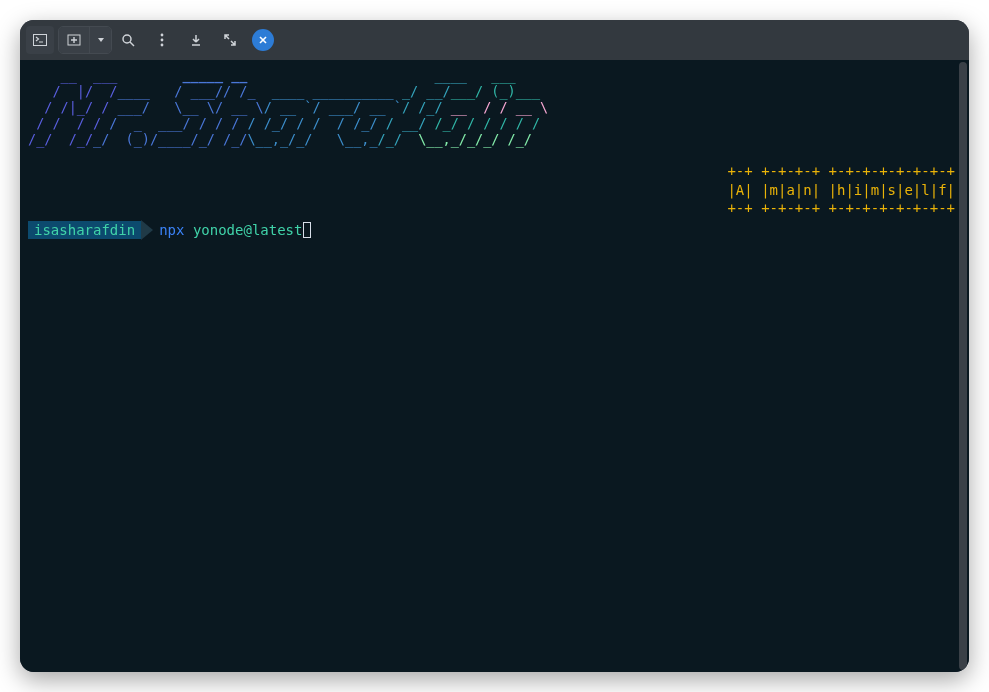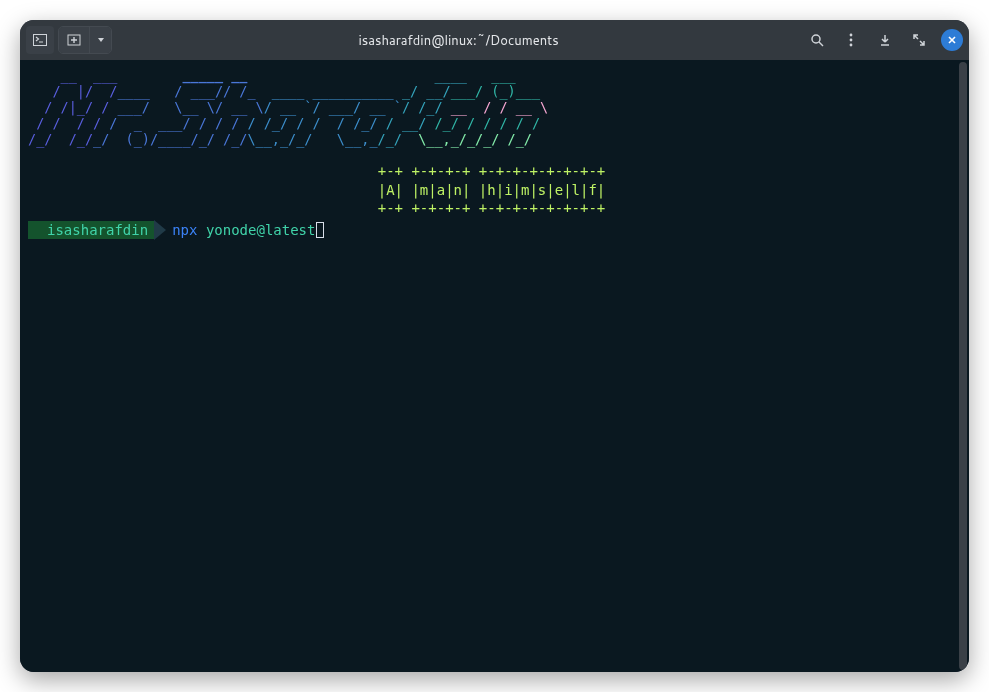--- a/index.html
+++ b/index.html
@@ -92,28 +92,28 @@
     border-radius: 4px;
   }
 
   pre.banner { margin: 0; white-space: pre; letter-spacing: 0px; font-size:13.5px; line-height:1.18; }
   .l1 .seg1{color:#5a5fe0;margin-top:8px;} .l1 .seg2{color:#4a77d8;font-weight:bold;} .l1 .seg3{color:#3d8fcd;} .l1 .seg4{color:#35a5bd;} .l1 .seg5{color:#31b8a8;margin-top:46px;} .l1 .seg6{color:#2fc894;}
   .l2 .seg1{color:#5a5fe0;} .l2 .seg2{color:#4a77d8;} .l2 .seg3{color:#3d8fcd;} .l2 .seg4{color:#35a5bd;} .l2 .seg5{color:#31b8a8;} .l2 .seg6{color:#2fc894;}
   .l3 .seg1{color:#5a5fe0;} .l3 .seg2{color:#4a77d8;} .l3 .seg3{color:#3d8fcd;} .l3 .seg4{color:#35a5bd;} .l3 .seg5{color:#f9a8d4;} .l3 .seg6{color:#2fc894;}
   .l4 .seg1{color:#5a5fe0;} .l4 .seg2{color:#4a77d8;} .l4 .seg3{color:#3d8fcd;} .l4 .seg4{color:#35a5bd;} .l4 .seg5{color:#31b8a8;} .l4 .seg6{color:#2fc894;}
   .l5 .seg1{color:#5a5fe0;margin-top:21px;} .l5 .seg2{color:#4a77d8;} .l5 .seg3{color:#3d8fcd;} .l5 .seg4{color:#35a5bd;} .l5 .seg5{color:#86efac;} .l5 .seg6{color:#2fc894;}
 
-  pre.subtitle { margin: 14px 0 0 0; white-space: pre; text-align:center; color:#bef264; font-size:14px; line-height:1.35; }
+  pre.subtitle { margin: 14px 0 0 0; white-space: pre; text-align:right; color:#eab308; font-size:14px; line-height:1.35; }
 
   .cwd { color:#6a7682; margin-top: 22px; font-size:14px; }
   .prompt-line { display:flex; align-items:center; margin-top:2px; font-size:14px; }
   .prompt-user {
-    background:#14532d;
+    background:#0c4a6e;
     color:#40d3a9;
-    padding: 0px 6px 0px 19px;
+    padding: 0px 6px 0px 6px;
   }
   .prompt-arrow {
     width:0; height:0;
     border-top: 10px solid transparent;
     border-bottom: 10px solid transparent;
     border-left: 12px solid #203a47;
     margin-right: 6px;
   }
   .cmd-bin { color:#3b82f6; }
   .cmd-arg { color:#40d3a9; }
@@ -147,21 +147,20 @@
               <line x1="4" y1="6" x2="10" y2="6" stroke="#cfd3d8" stroke-width="1.4"></line>
             </svg>
         </span>
         <span class="tb-btn">
           <svg width="10" height="10" viewBox="0 0 10 10">
               <path d="M2 3 L5 7 L8 3 Z" fill="#cfd3d8"></path>
             </svg>
         </span>
       </span>
     </div>
-    <div class="title">isasharafdin@linux:~/Documents</div>
     <div class="tb-right">
       <span class="tb-btn small">
         <svg width="14" height="14" viewBox="0 0 14 14">
             <circle cx="6" cy="6" r="4" fill="none" stroke="#cfd3d8" stroke-width="1.5"></circle>
             <line x1="9" y1="9" x2="13" y2="13" stroke="#cfd3d8" stroke-width="1.5"></line>
           </svg>
       </span>
       <span class="tb-btn small">
         <svg width="4" height="14" viewBox="0 0 4 14">
             <circle cx="2" cy="2" r="1.4" fill="#cfd3d8"></circle>

